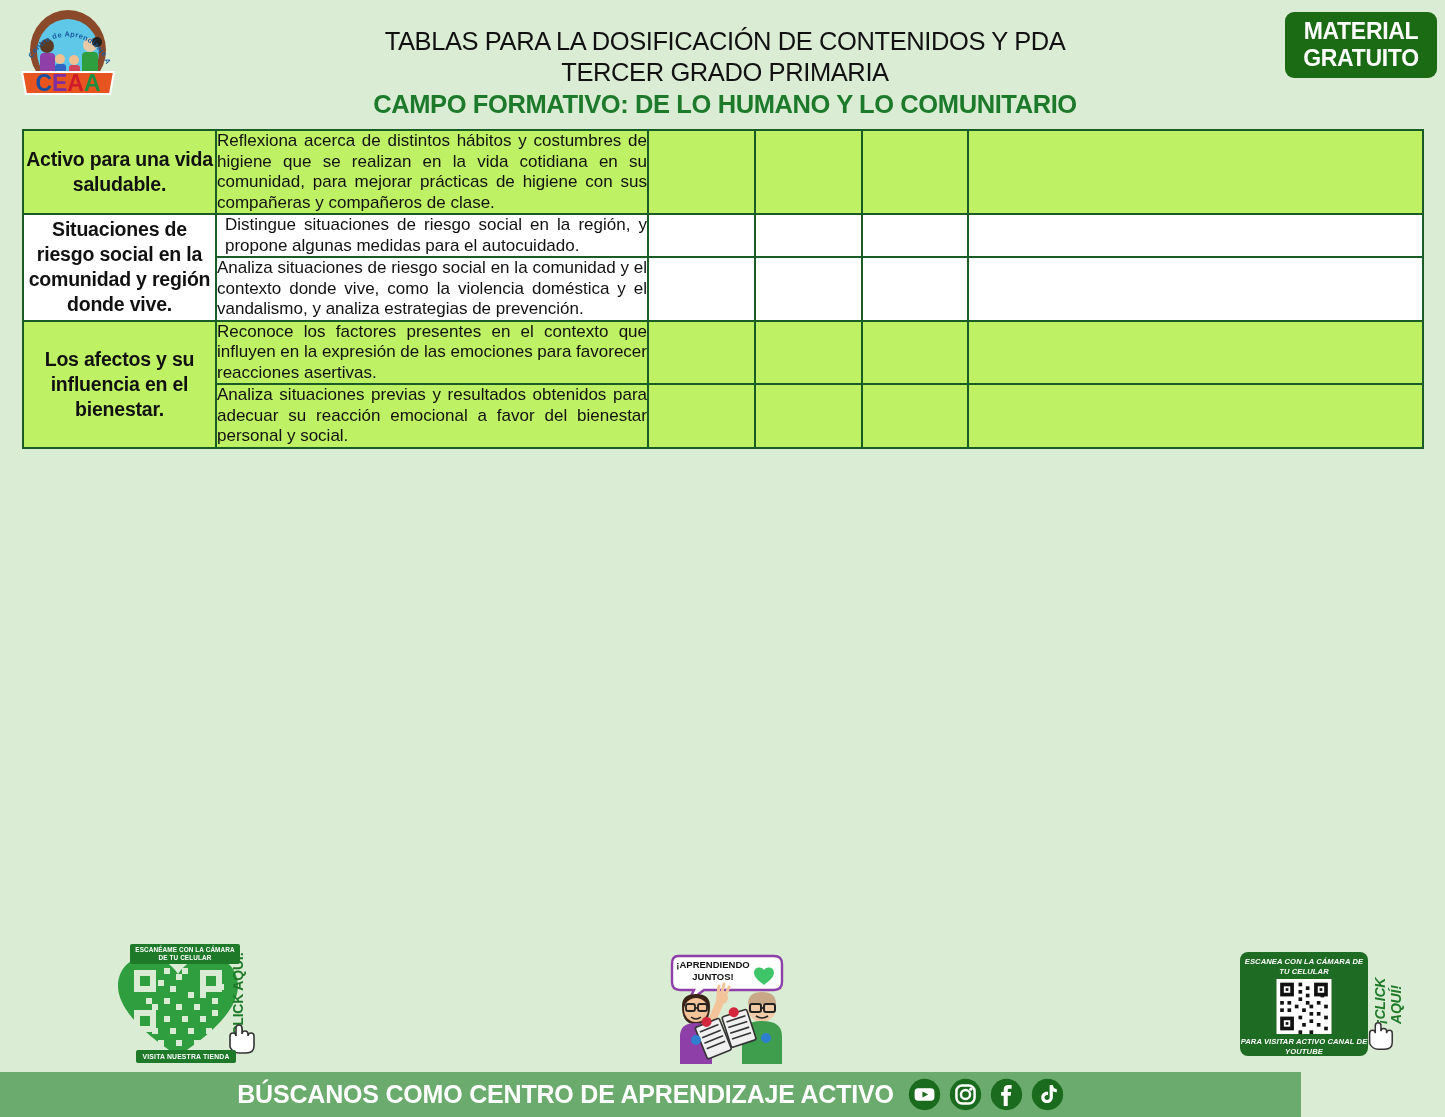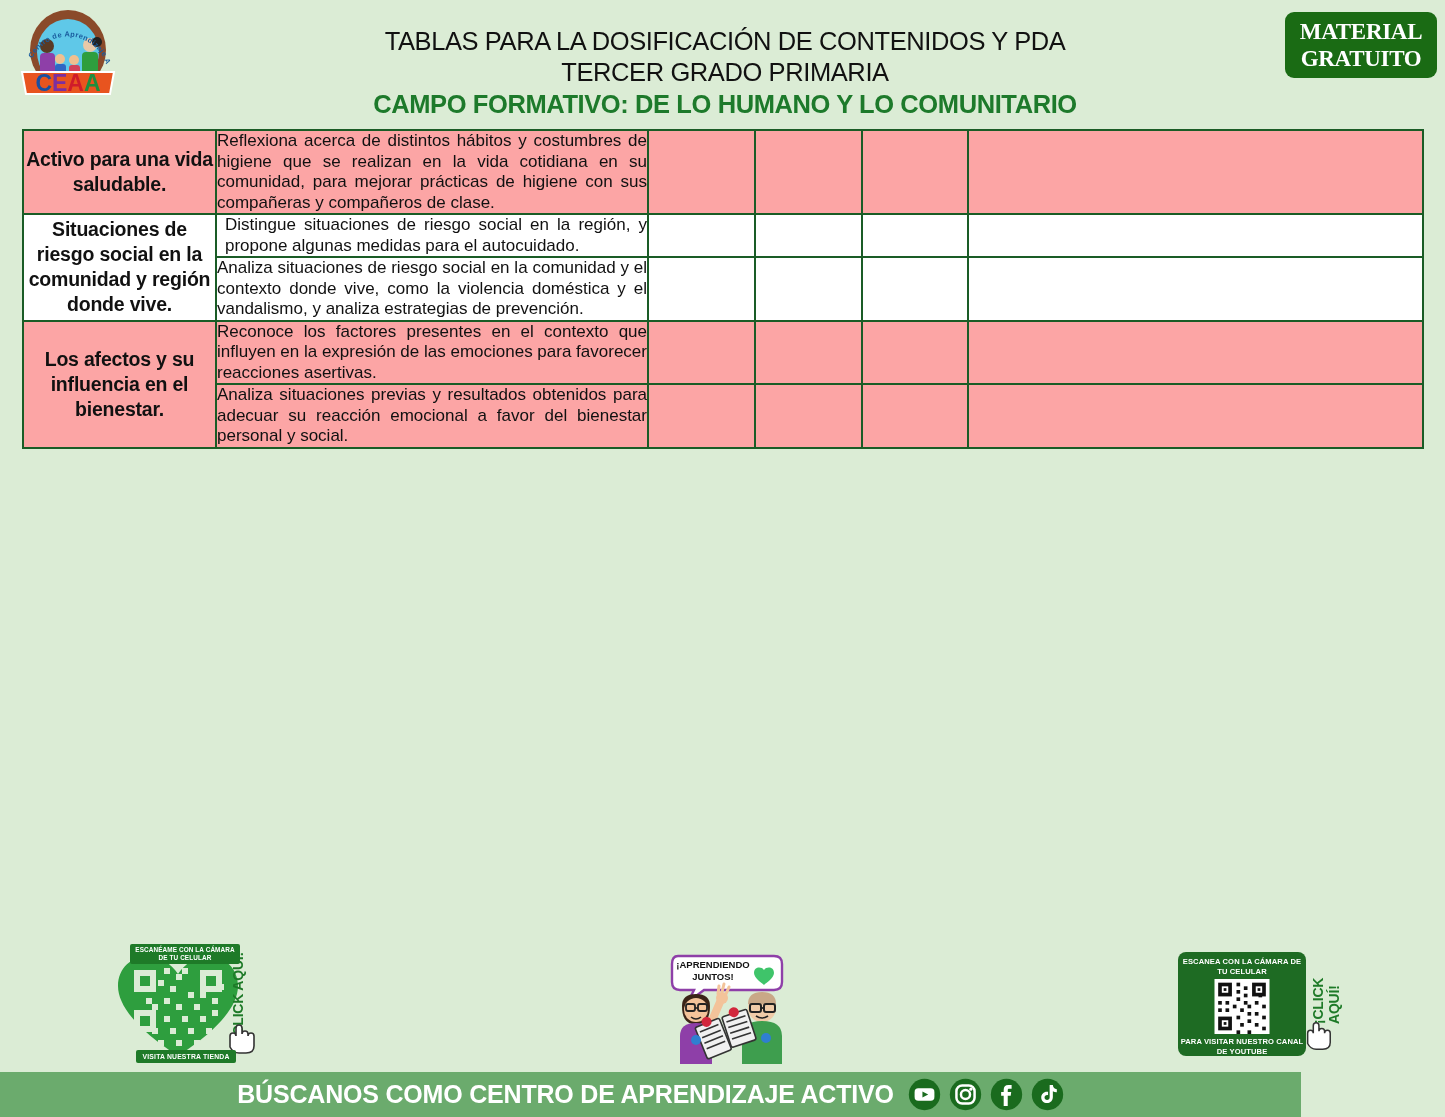--- a/index.html
+++ b/index.html
@@ -34,21 +34,21 @@
     letter-spacing: -0.4px; line-height: 33px;
   }
 
   .badge {
     position: absolute; right: 8px; top: 12px;
     width: 152px; height: 66px;
     background: #1a6b14; border-radius: 9px;
     display: flex; flex-direction: column;
     align-items: center; justify-content: center;
     color: #fff; font-weight: 700; font-size: 23px;
-    line-height: 27px; letter-spacing: -0.3px; font-family: Liberation Serif, serif;
+    line-height: 27px; letter-spacing: -0.3px;
   }
 
   
   .table-wrap {
     position: absolute; left: 22px; top: 129px;
     width: 1402px;
   }
   table.main {
     border-collapse: collapse;
     width: 1402px;
@@ -77,27 +77,27 @@
     color: #111;
     padding: 7px 6px 7px 7px;
     vertical-align: top;
   }
   td.pda.mid { vertical-align: middle; padding-left: 8px; }
   td.c1 { width: 107px; }
   td.c2 { width: 107px; }
   td.c3 { width: 106px; }
   td.c4 { width: 455px; }
 
-  .pink { background: #fca5a5; }
+  .pink { background: #bef264; }
   .white { background: #ffffff; }
 
   
   .foot-left  { position: absolute; left: 108px;  top: 944px; width: 170px; height: 122px; }
   .foot-mid   { position: absolute; left: 662px;  top: 950px; width: 150px; height: 118px; }
-  .foot-right { position: absolute; left: 1178px; top: 952px; width: 160px; height: 72px; }
+  .foot-right { position: absolute; left: 1240px; top: 952px; width: 160px; height: 72px; font-style: italic; }
 
   .qr-heart-label-top {
     position: absolute; left: 22px; top: 0; width: 110px;
     text-align: center; color: #fff; background: #1e7a28;
     font-size: 6.4px; font-weight: 700; line-height: 8px;
     padding: 2px 1px; letter-spacing: 0.1px; border-radius: 2px;
     z-index: 3;
   }
   .qr-heart-label-bot {
     position: absolute; left: 28px; top: 106px; width: 100px;
@@ -394,21 +394,21 @@
           <rect x="8" y="8" width="7" height="7"></rect>
             <rect x="45" y="8" width="7" height="7"></rect>
           <rect x="8" y="45" width="7" height="7"></rect>
         </g>
         <g fill="#111">
           <rect x="10" y="10" width="3" height="3"></rect>
             <rect x="47" y="10" width="3" height="3"></rect>
           <rect x="10" y="47" width="3" height="3"></rect>
         </g>
       </svg>
-      <div class="yt-b">PARA VISITAR NUESTRO CANAL DE YOUTUBE</div>
+      <div class="yt-b">PARA VISITAR ACTIVO CANAL DE YOUTUBE</div>
     </div>
     <div class="click-vert" style="left:132px; top:2px;">¡CLICK AQUÍ!</div>
     <svg width="32" height="32" style="position:absolute;left:124px;top:68px;" viewBox="0 0 34 34">
       <path d="M6 20 L6 14 Q6 11 9 11 Q12 11 12 14 L12 6 Q12 3 15 3 Q18 3 18 6 L18 12 Q18 9 21 9 Q24 9 24 12 L24 14 Q24 11 27 11 Q30 11 30 14 L30 24 Q30 31 22 31 L15 31 Q9 31 6 25 Z" fill="#fff" stroke="#333" stroke-width="1.6"></path>
     </svg>
   </div>
 
   <div class="banner">
     <div class="banner-text">BÚSCANOS COMO CENTRO DE APRENDIZAJE ACTIVO</div>
     <div class="social">

